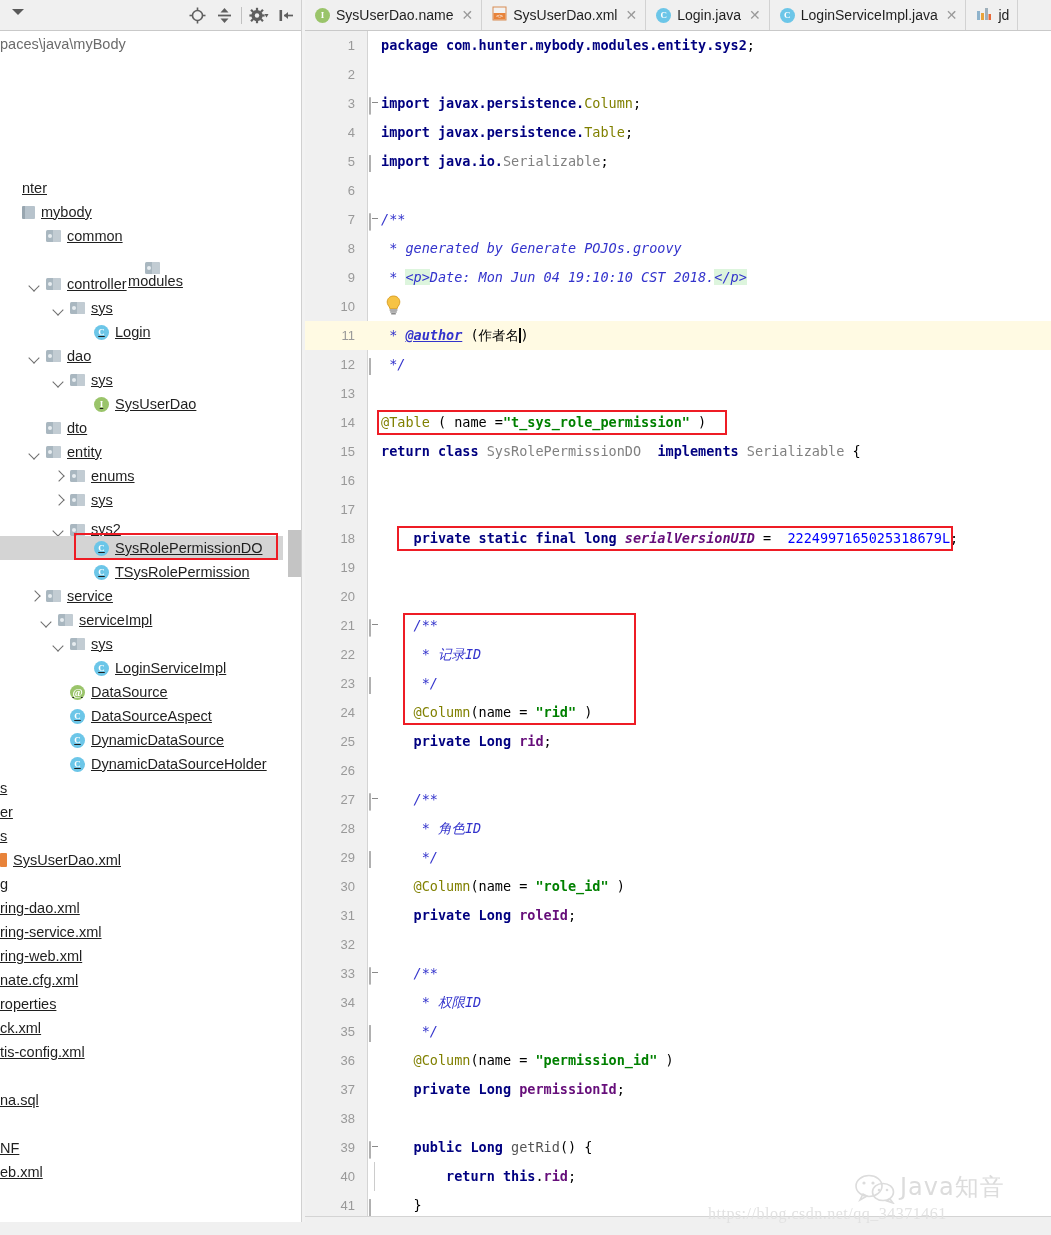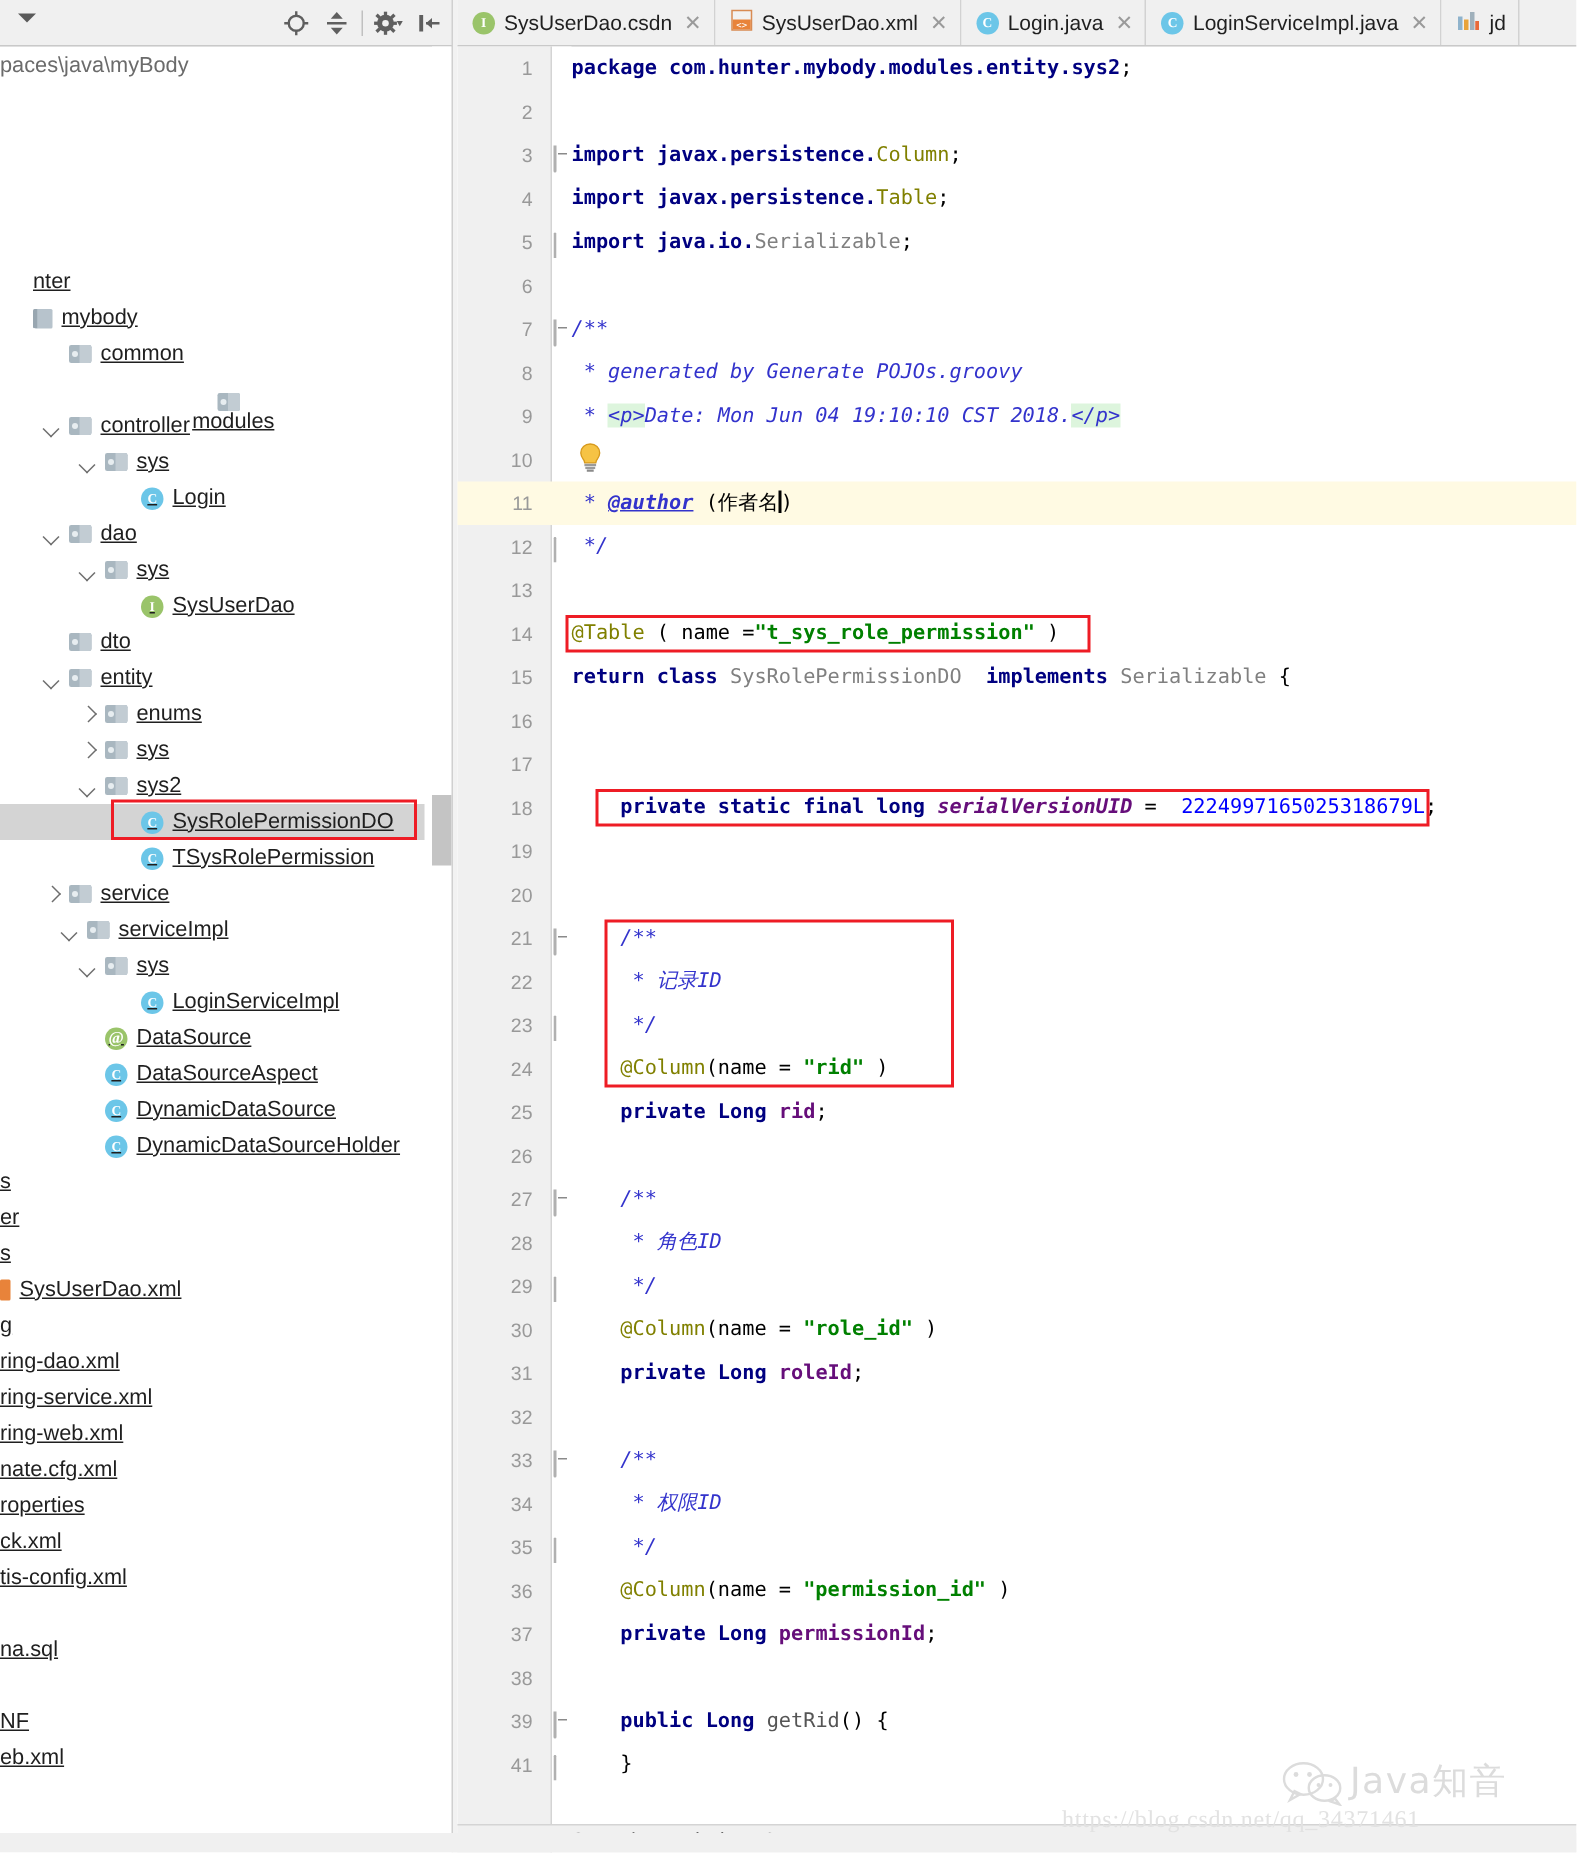--- a/index.html
+++ b/index.html
@@ -452,21 +452,21 @@
           <span class="tlabel">enums</span>
         </div>
         <div class="trow" style="padding-left: 52px;">
           <span class="tw-arrow right"></span>
           <span style="width:4px;display:inline-block"></span>
           <span class="ticon">
             <span class="ico-folder"></span>
           </span>
           <span class="tlabel">sys</span>
         </div>
-        <div class="trow" style="padding-left: 52px;">
+        <div class="trow" style="padding-left: 52px; align-items: flex-end;">
           <span class="tw-arrow down"></span>
           <span style="width:4px;display:inline-block"></span>
           <span class="ticon">
             <span class="ico-folder"></span>
           </span>
           <span class="tlabel">sys2</span>
         </div>
         <div class="trow sel" style="padding-left: 76px;">
           <span class="tw-arrow"></span>
           <span style="width:4px;display:inline-block"></span>
@@ -609,21 +609,21 @@
     <div id="left-scrollbar-thumb"></div>
     <div id="left-edge-line"></div>
   </div>
   <div id="panel-divider"></div>
 
   <div id="editor-area">
 
     <div id="tabbar">
         <div class="etab">
           <span class="circ i">I</span>
-          <span>SysUserDao.csdn</span>
+          <span>SysUserDao.name</span>
           <span class="tabclose">✕</span>
         </div>
         <div class="etab">
           <span><svg width="15" height="15" viewBox="0 0 15 15">
               <rect x="1" y="1" width="13" height="13" fill="#f2f2f2" stroke="#d88b53" stroke-width="1"></rect>
               <rect x="1.5" y="7" width="12" height="6.5" fill="#e8833a"></rect>
               <text x="7.5" y="12.4" font-size="6" fill="#ffffff" text-anchor="middle" font-family="DejaVu Sans Mono, monospace">&lt;&gt;</text>
             </svg></span>
           <span>SysUserDao.xml</span>
           <span class="tabclose">✕</span>
@@ -818,20 +818,25 @@
           <span class="ctext">    <span class="kw">private</span> <span class="kw">Long</span> <span class="fld">permissionId</span><span class="plain">;</span></span>
         </div>
         <div class="cline">
           <span class="lnum">38</span>
           <span class="ctext"></span>
         </div>
         <div class="cline">
           <span class="lnum">39</span>
           <span class="fold fold-top"><span class="fold-box"></span></span>
           <span class="ctext">    <span class="kw">public</span> <span class="kw">Long</span> <span class="mth">getRid</span><span class="plain">() {</span></span>
+        </div>
+        <div class="cline">
+          <span class="lnum">40</span>
+          <span class="foldline"></span>
+          <span class="ctext">        <span class="kw">return</span> <span class="kw">this</span><span class="plain">.</span><span class="fld">rid</span><span class="plain">;</span></span>
         </div>
         <div class="cline">
           <span class="lnum">41</span>
           <span class="fold fold-bot"><span class="fold-box"></span></span>
           <span class="ctext">    <span class="plain">}</span></span>
         </div>
       </div>
 
     <div id="breadcrumb">SysRolePermissionDO</div>
   <div class="redbox" style="left: 72px; top: 410px; height: 25px; width: 350px;"></div>

